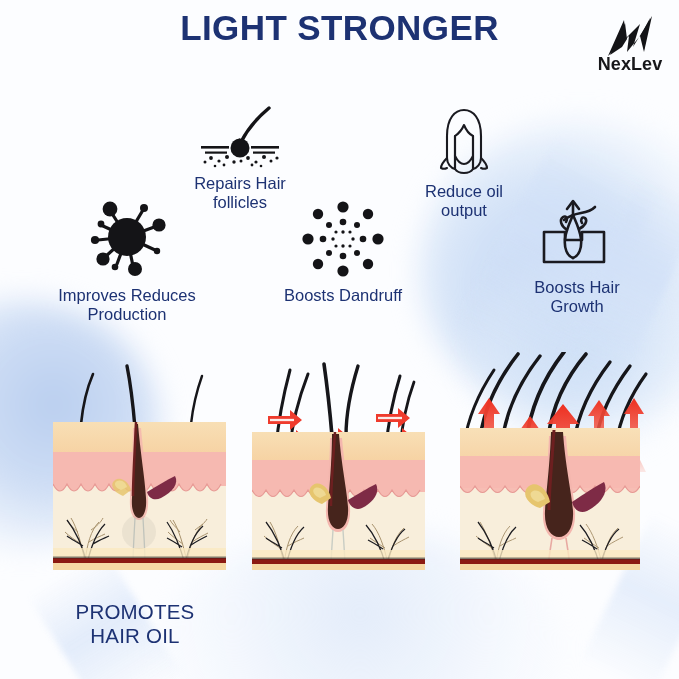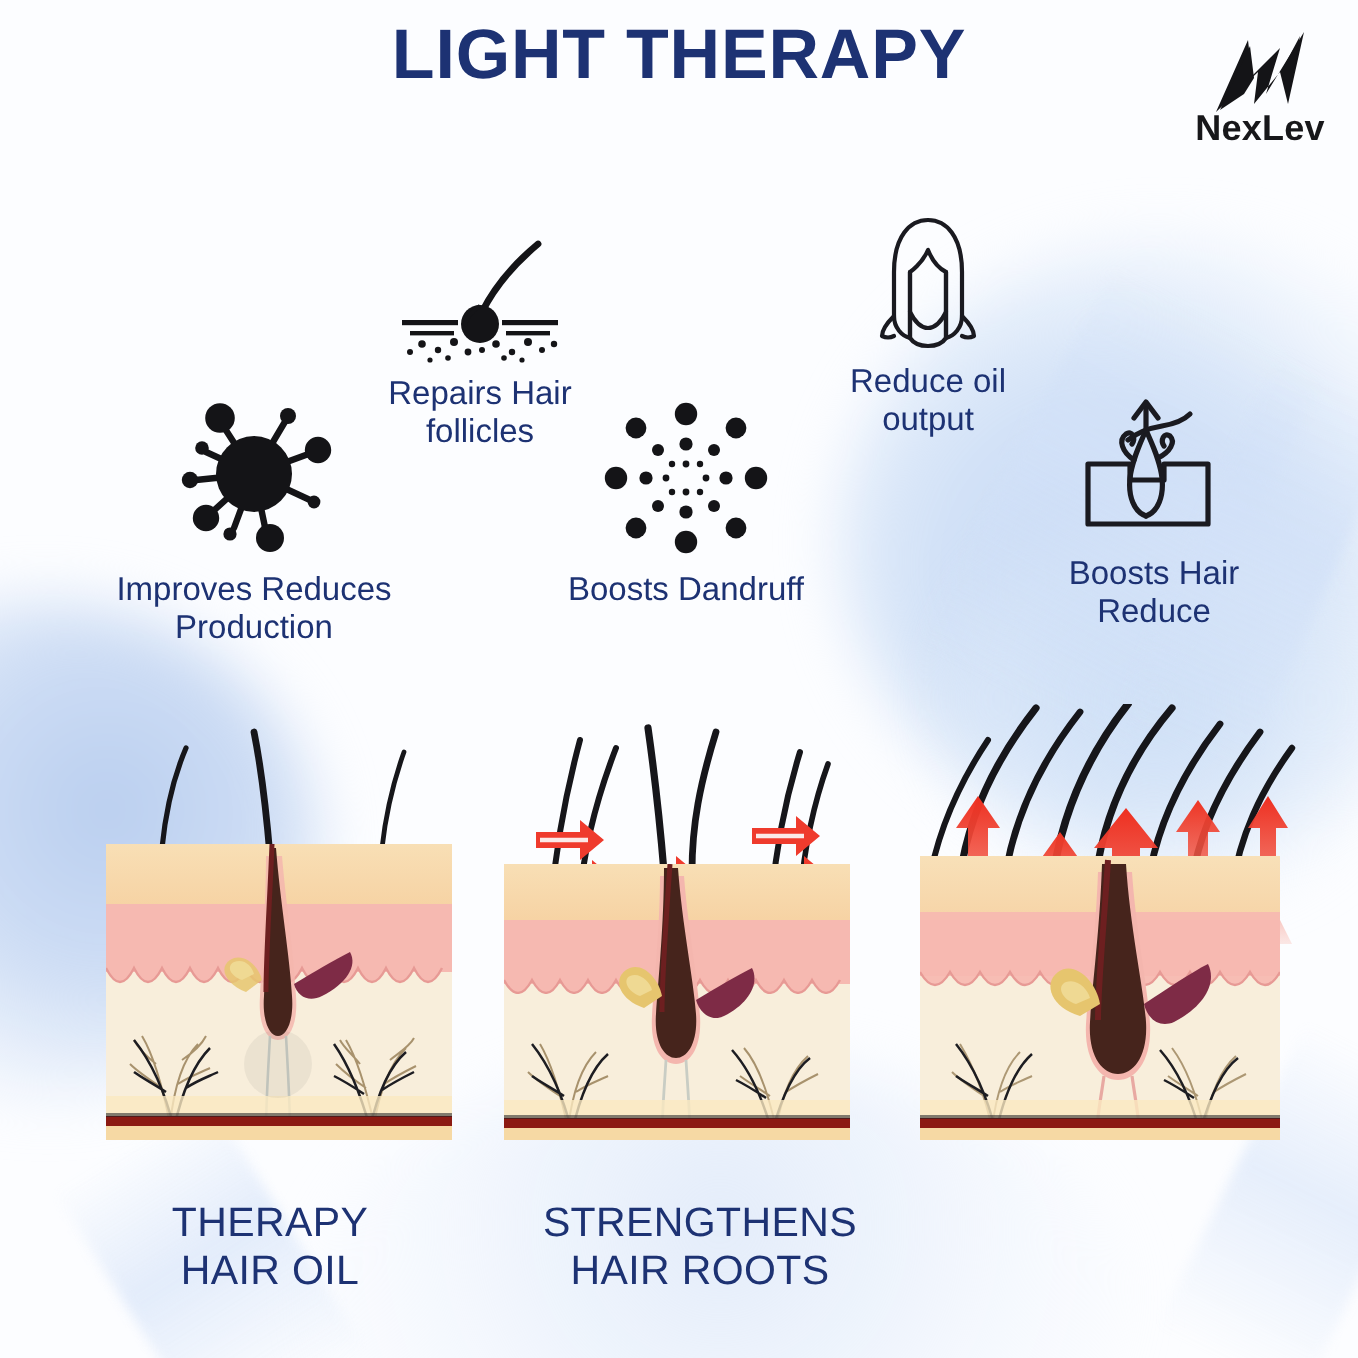--- a/index.html
+++ b/index.html
@@ -48,21 +48,21 @@
     font-size:18px;font-weight:bold;color:#17171a;letter-spacing:0.1px;
     margin-top:-6px;
   }
 
   
   .benefit{position:absolute;text-align:center;color:#1d3273;}
   .benefit .ico{display:block;margin:0 auto 6px auto;}
   .benefit .lbl{
     font-size:16.5px;line-height:1.14;color:#1d3273;white-space:pre-line;
   }
-  #b-follicles{left:150px;top:120px;width:180px;}
+  #b-follicles{left:150px;top:106px;width:180px;}
   #b-oil{left:374px;top:106px;width:180px;}
   #b-collagen{left:22px;top:194px;width:210px;}
   #b-dandruff{left:243px;top:198px;width:200px;}
   #b-growth{left:487px;top:196px;width:180px;}
 
   
   .panels{position:absolute;left:0;top:352px;width:679px;height:250px;}
   .panel{position:absolute;top:0;width:185px;height:228px;}
   #panel-1{left:47px;}
   #panel-2{left:246px;}
@@ -87,21 +87,21 @@
     <div class="blob blob-right2"></div>
     <div class="blob blob-left"></div>
     <div class="blob blob-bottom"></div>
     <div class="streak" style="left:500px;top:150px;width:120px;height:210px;transform:rotate(28deg);"></div>
     <div class="streak" style="left:596px;top:180px;width:70px;height:200px;transform:rotate(24deg);"></div>
     <div class="streak" style="left:60px;top:560px;width:90px;height:150px;transform:rotate(-32deg);opacity:.8;"></div>
     <div class="streak" style="left:612px;top:520px;width:80px;height:170px;transform:rotate(26deg);opacity:.7;"></div>
   </div>
 
   <div class="title">
-    <span class="line">LIGHT THERAPY</span>
+    <span class="line">LIGHT STRONGER</span>
   </div>
 
   <div class="logo">
     <svg width="60" height="46" viewBox="0 0 60 46">
       <path d="M8 42 L24 6 L26 24 L40 10 L33 33 L52 2 L44 38 L40 22 L27 38 L29 22 Z" fill="#141417"></path>
       <path d="M10 41 L25 9 L27 25 L22 33 Z" fill="#141417"></path>
       <path d="M50 4 L44 36 L41 21 Z" fill="#141417"></path>
     </svg>
     <div class="logo-text">NexLev</div>
   </div>
@@ -235,21 +235,21 @@
 
         <path d="M30 34 C24 30, 22 24, 26 21 C29 19, 31 23, 29 26"></path>
         <path d="M42 33 C48 30, 51 25, 48 22 C45 20, 43 24, 45 27"></path>
         <path d="M27 24 C32 20, 38 18, 44 17 C50 16, 55 14, 58 11"></path>
 
         <path d="M36 19 L36 6"></path>
         <path d="M30 13 L36 5 L42 13"></path>
       </g>
     </svg>
     <div class="lbl">Boosts Hair
-Reduce</div>
+Growth</div>
   </div>
 
   <div class="panels">
 
     <div class="panel" id="panel-1">
       <svg width="185" height="228" viewBox="0 0 185 228">
         <defs>
           <linearGradient id="epi1" x1="0" y1="0" x2="0" y2="1">
             <stop offset="0%" stop-color="#f8dfb5"></stop>
               <stop offset="100%" stop-color="#f6d0a0"></stop>
@@ -479,18 +479,16 @@
           </g>
           <rect x="16" y="198" width="180" height="10" fill="#fae9c0" opacity=".8"></rect>
           <rect x="16" y="207" width="180" height="6" fill="#8c1a12"></rect>
           <rect x="16" y="205.5" width="180" height="2" fill="#1d1d22" opacity=".55"></rect>
           <rect x="16" y="212" width="180" height="6" fill="#f6d9a4"></rect>
         </g>
       </svg>
     </div>
   </div>
 
-  <div class="caption" id="cap-1">THERAPY
+  <div class="caption" id="cap-1">PROMOTES
 HAIR OIL</div>
-  <div class="caption" id="cap-2">STRENGTHENS
-HAIR ROOTS</div>
 
 </div>
 
 </body></html>

